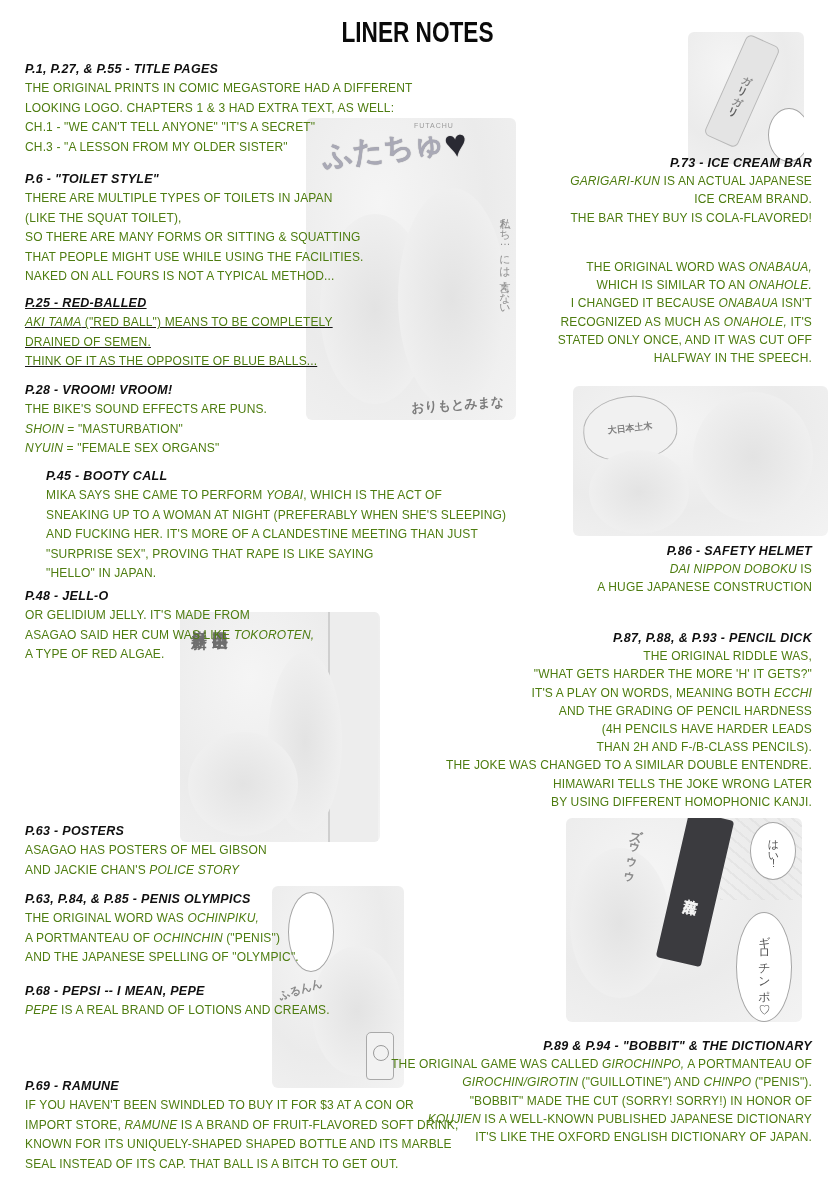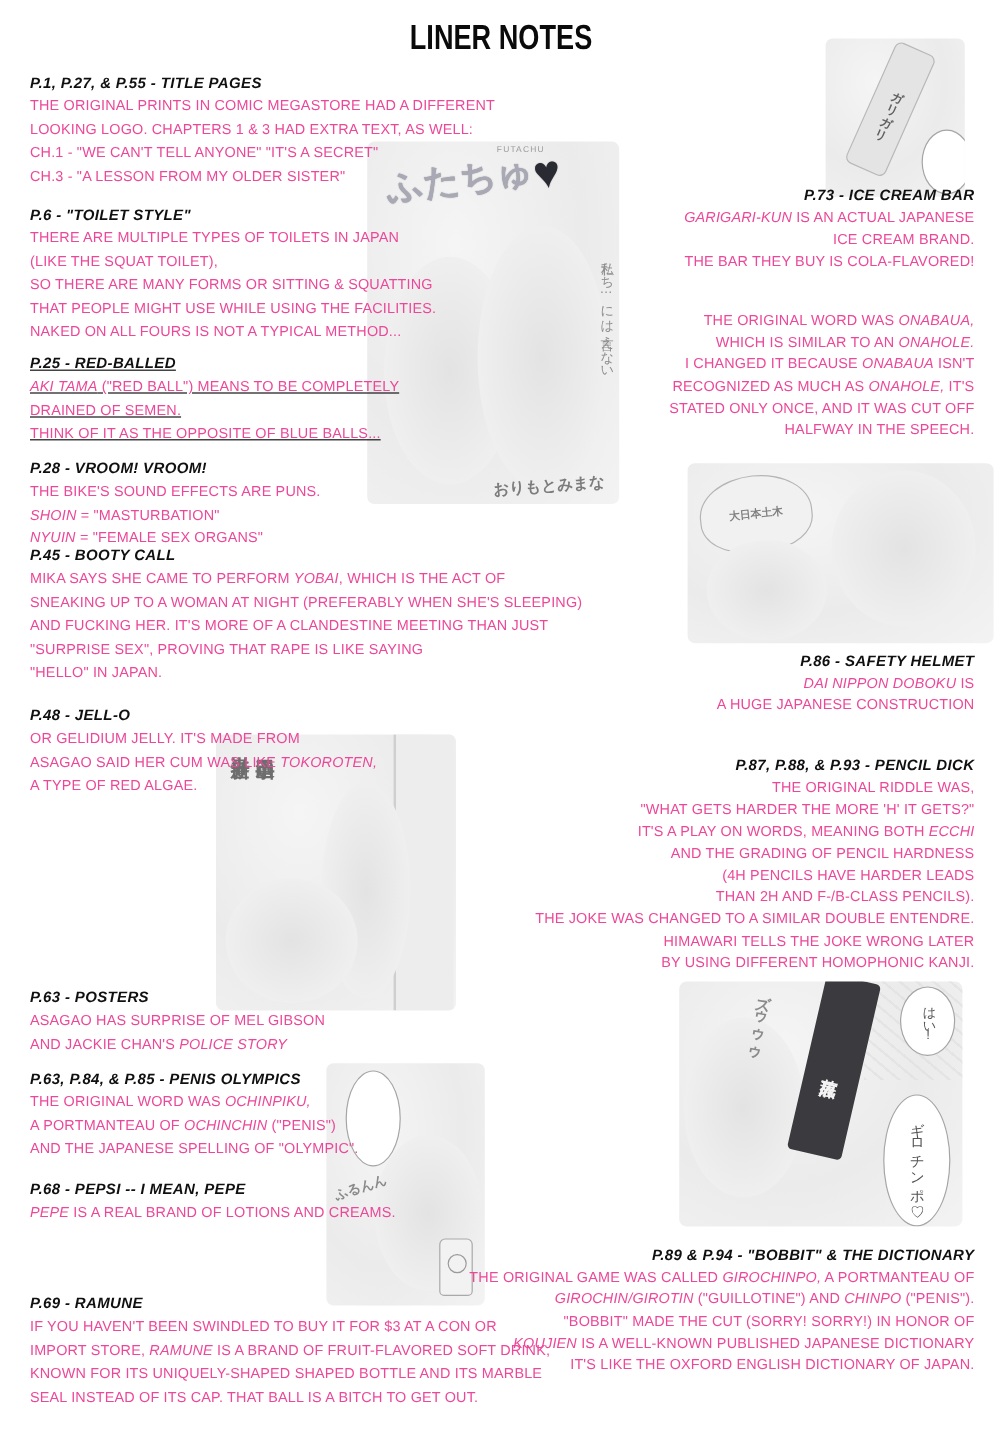--- a/index.html
+++ b/index.html
@@ -10,21 +10,21 @@
         transform:scaleX(0.78);transform-origin:center;color:#0a0a0a;}
   .col{position:absolute;z-index:2;}
   #left-col{left:25px;top:0;width:520px;}
   #right-col{right:23px;top:0;width:440px;text-align:right;}
   .section{position:absolute;width:100%;}
   #left-col .section{left:0;}
   #right-col .section{right:0;}
   .sec-header{font-size:12.5px;font-weight:bold;font-style:italic;letter-spacing:.3px;
         white-space:nowrap;line-height:19.4px;color:#101010;}
   #right-col .sec-header{line-height:18.2px;}
-  .sec-line{font-size:12px;letter-spacing:.15px;white-space:nowrap;line-height:19.4px;color:#ec4899;}
+  .sec-line{font-size:12px;letter-spacing:.15px;white-space:nowrap;line-height:19.4px;color:#4d7c0f;}
   #right-col .sec-line{line-height:18.2px;}
   .it{font-style:italic;}
   
   .illust{position:absolute;z-index:0;overflow:hidden;border-radius:6px;
         background:
           radial-gradient(ellipse at 35% 28%, #f5f5f5 0%, #ebebeb 55%, #f3f3f3 100%);}
   .blob{position:absolute;border-radius:50%;background:radial-gradient(#e3e3e3,#efefef 70%);}
   .vjp{writing-mode:vertical-rl;text-orientation:upright;}
   .bubble{position:absolute;background:#fff;border:1.5px solid #a5a5a5;border-radius:50%;
         display:flex;align-items:center;justify-content:center;color:#555;}
@@ -138,37 +138,37 @@
         <div class="sec-line"><span class="it">AKI TAMA</span><span> ("RED BALL") MEANS TO BE COMPLETELY</span></div>
         <div class="sec-line"><span>DRAINED OF SEMEN.</span></div>
         <div class="sec-line"><span>THINK OF IT AS THE OPPOSITE OF BLUE BALLS...</span></div>
       </div>
       <div class="section" style="top: 381px;">
         <div class="sec-header">P.28 - VROOM! VROOM!</div>
         <div class="sec-line"><span>THE BIKE'S SOUND EFFECTS ARE PUNS.</span></div>
         <div class="sec-line"><span class="it">SHOIN</span><span> = "MASTURBATION"</span></div>
         <div class="sec-line"><span class="it">NYUIN</span><span> = "FEMALE SEX ORGANS"</span></div>
       </div>
-      <div class="section" style="top: 454px;">
+      <div class="section" style="top: 467px; margin-left: 21px;">
         <div class="sec-header">P.45 - BOOTY CALL</div>
         <div class="sec-line"><span>MIKA SAYS SHE CAME TO PERFORM </span><span class="it">YOBAI</span><span>, WHICH IS THE ACT OF</span></div>
         <div class="sec-line"><span>SNEAKING UP TO A WOMAN AT NIGHT (PREFERABLY WHEN SHE'S SLEEPING)</span></div>
         <div class="sec-line"><span>AND FUCKING HER. IT'S MORE OF A CLANDESTINE MEETING THAN JUST</span></div>
         <div class="sec-line"><span>"SURPRISE SEX", PROVING THAT RAPE IS LIKE SAYING</span></div>
         <div class="sec-line"><span>"HELLO" IN JAPAN.</span></div>
       </div>
       <div class="section" style="top: 587px;">
         <div class="sec-header">P.48 - JELL-O</div>
         <div class="sec-line"><span>OR GELIDIUM JELLY. IT'S MADE FROM</span></div>
         <div class="sec-line"><span>ASAGAO SAID HER CUM WAS LIKE </span><span class="it">TOKOROTEN,</span></div>
         <div class="sec-line"><span>A TYPE OF RED ALGAE.</span></div>
       </div>
       <div class="section" style="top: 822px;">
         <div class="sec-header">P.63 - POSTERS</div>
-        <div class="sec-line"><span>ASAGAO HAS SURPRISE OF MEL GIBSON</span></div>
+        <div class="sec-line"><span>ASAGAO HAS POSTERS OF MEL GIBSON</span></div>
         <div class="sec-line"><span>AND JACKIE CHAN'S </span><span class="it">POLICE STORY</span></div>
       </div>
       <div class="section" style="top: 890px;">
         <div class="sec-header">P.63, P.84, &amp; P.85 - PENIS OLYMPICS</div>
         <div class="sec-line"><span>THE ORIGINAL WORD WAS </span><span class="it">OCHINPIKU,</span></div>
         <div class="sec-line"><span>A PORTMANTEAU OF </span><span class="it">OCHINCHIN</span><span> ("PENIS")</span></div>
         <div class="sec-line"><span>AND THE JAPANESE SPELLING OF "OLYMPIC".</span></div>
       </div>
       <div class="section" style="top: 982px;">
         <div class="sec-header">P.68 - PEPSI -- I MEAN, PEPE</div>

